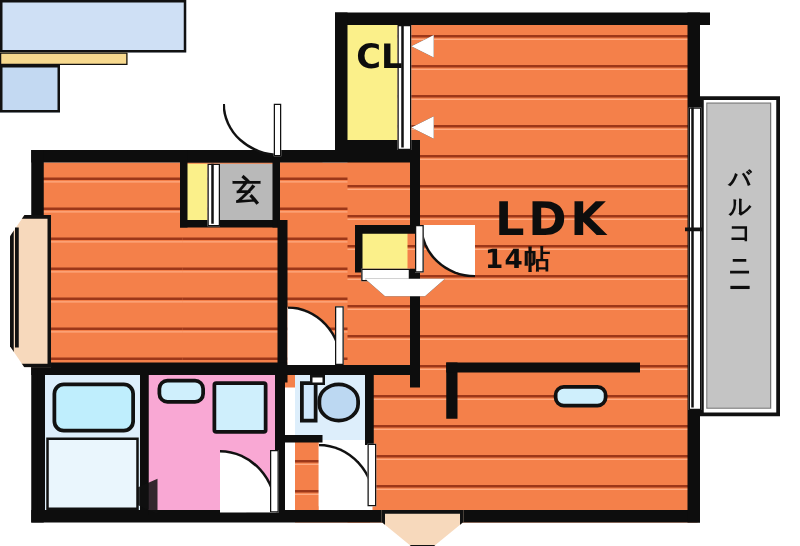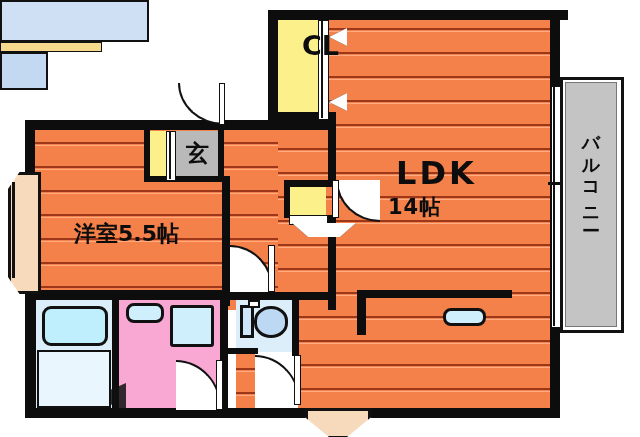--- a/index.html
+++ b/index.html
@@ -26,24 +26,24 @@
   .floor-gray{position:absolute;background:#b9b9b9;}
   .floor-yellow{position:absolute;background:#fbf08a;}
   .floor-pink{position:absolute;background:#f9a8d4;}
   .floor-lightblue{position:absolute;background:#ddeefb;}
   .floor-white{position:absolute;background:#ffffff;}
   .floor-balcony{position:absolute;background:#c4c4c4;}
 
   
   .label{position:absolute;color:#0d0d0d;font-weight:bold;white-space:pre;
          letter-spacing:0px;line-height:1;}
-  .label.ldk{font-size:32px;letter-spacing:3px;}
+  .label.ldk{font-size:37px;letter-spacing:3px;}
   .label.ldk-sub{font-size:21px;letter-spacing:1px;}
   .label.room{font-size:22px;letter-spacing:0px;}
-  .label.cl{font-size:27px;line-height:1.05;text-align:center;margin-left:17px;}
+  .label.cl{font-size:27px;line-height:1.05;text-align:center;}
   .label.gen{font-size:23px;}
   .label.balcony{font-size:18px;writing-mode:vertical-rl;text-orientation:upright;
                  letter-spacing:4px;line-height:1;}
 
   
   .fx{position:absolute;box-sizing:border-box;}
   .tub{background:#bfeefd;border:3px solid #111;border-radius:9px;}
   .tub-room{background:#eaf6fd;border:2px solid #111;}
   .sink-sq{background:#cfeffc;border:3px solid #111;border-radius:3px;}
   .sink-basin{background:#cfeffc;border:3px solid #111;border-radius:8px;}
@@ -278,17 +278,16 @@
   <div class="doorleaf" style="left:294px;top:355px;width:5px;height:48px;"></div>
 
   <div class="label cl" style="left:285px;top:32px;width:26px;">CL</div>
 
   <div class="label gen" style="left:186px;top:142px;">玄</div>
 
   <div class="label ldk" style="left:396px;top:157px;">LDK</div>
 
   <div class="label ldk-sub" style="left:388px;top:197px;">14帖</div>
 
-  <div class="label room" style="left:74px;top:223px;">洋室5.5帖</div>
 
   <div class="label balcony" style="left:582px;top:122px;">バルコニー</div>
 
 </div>
 
 </body></html>

